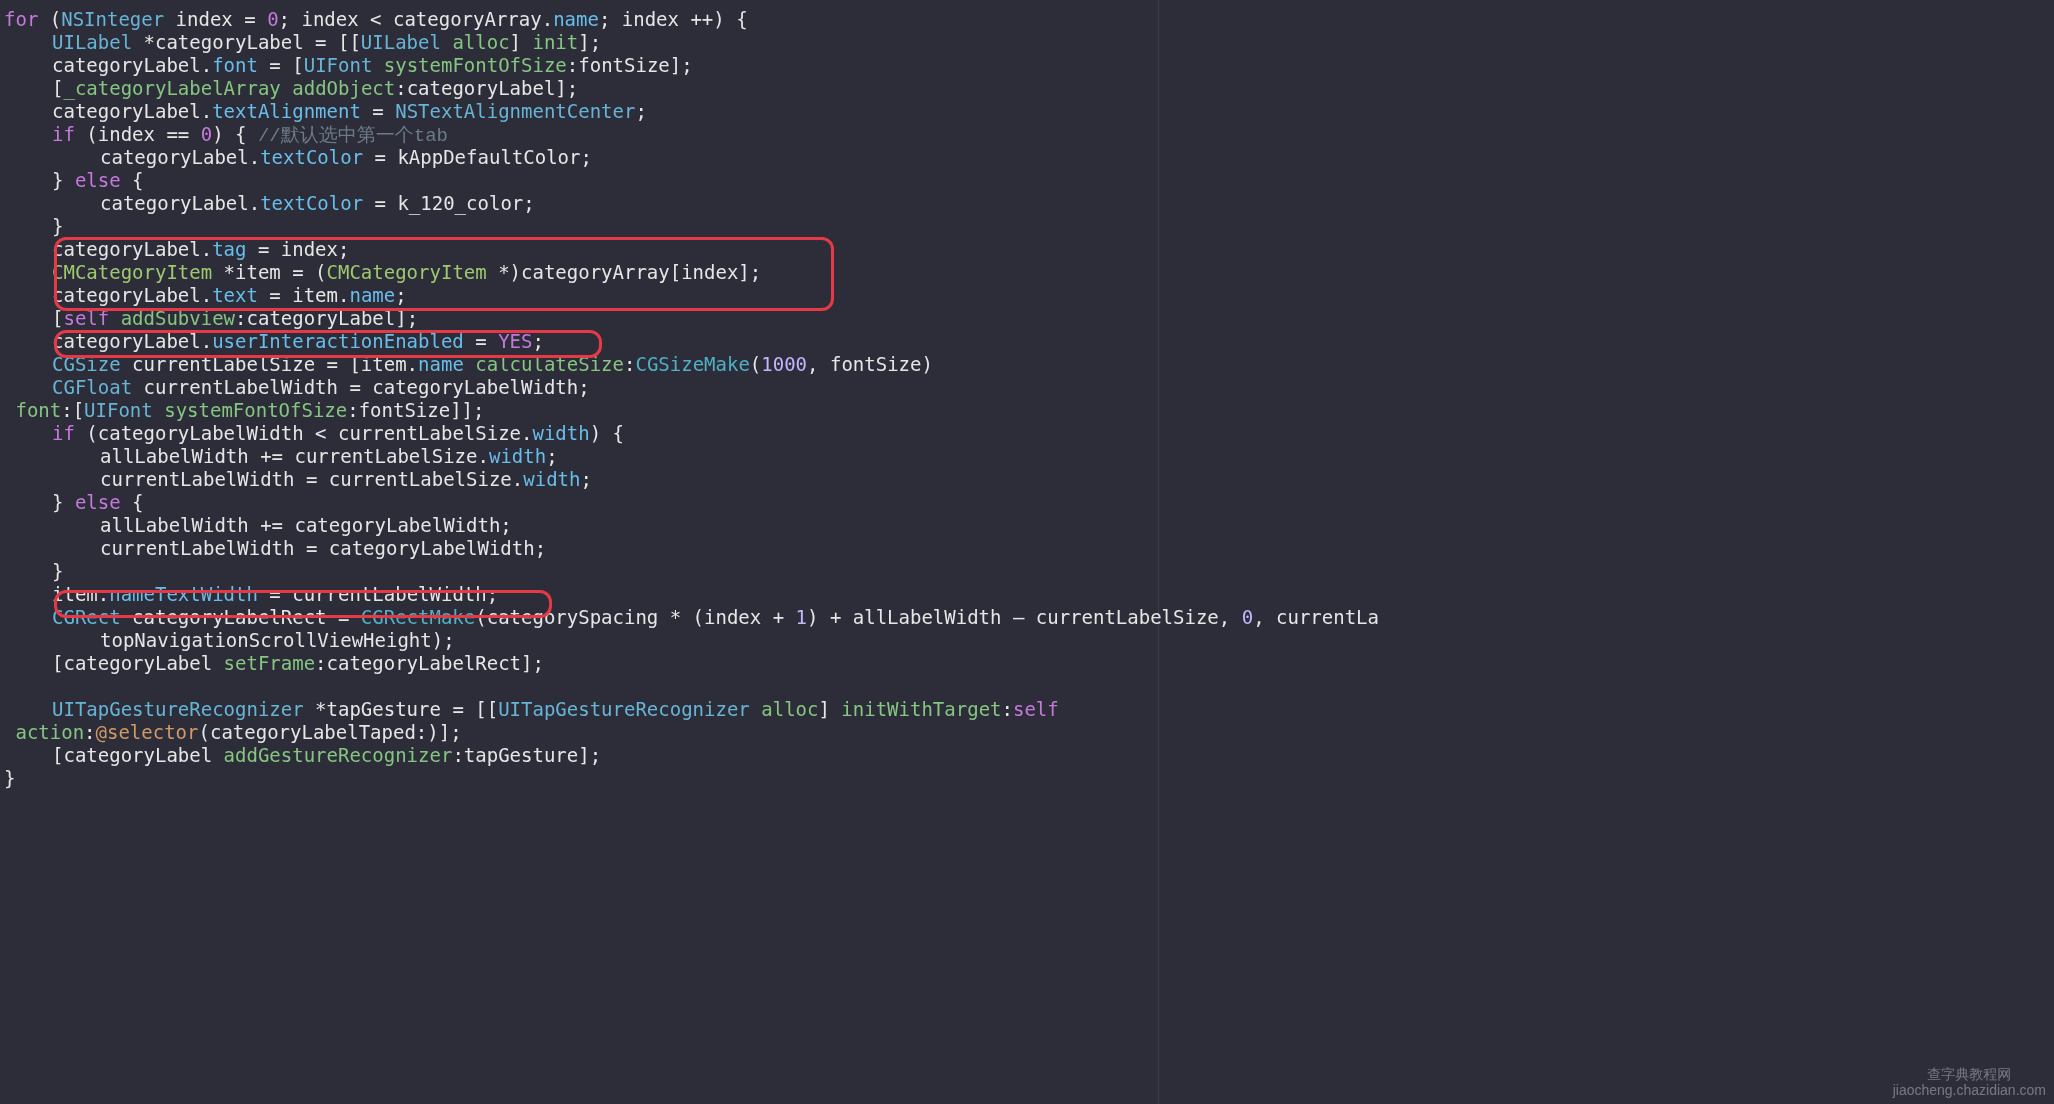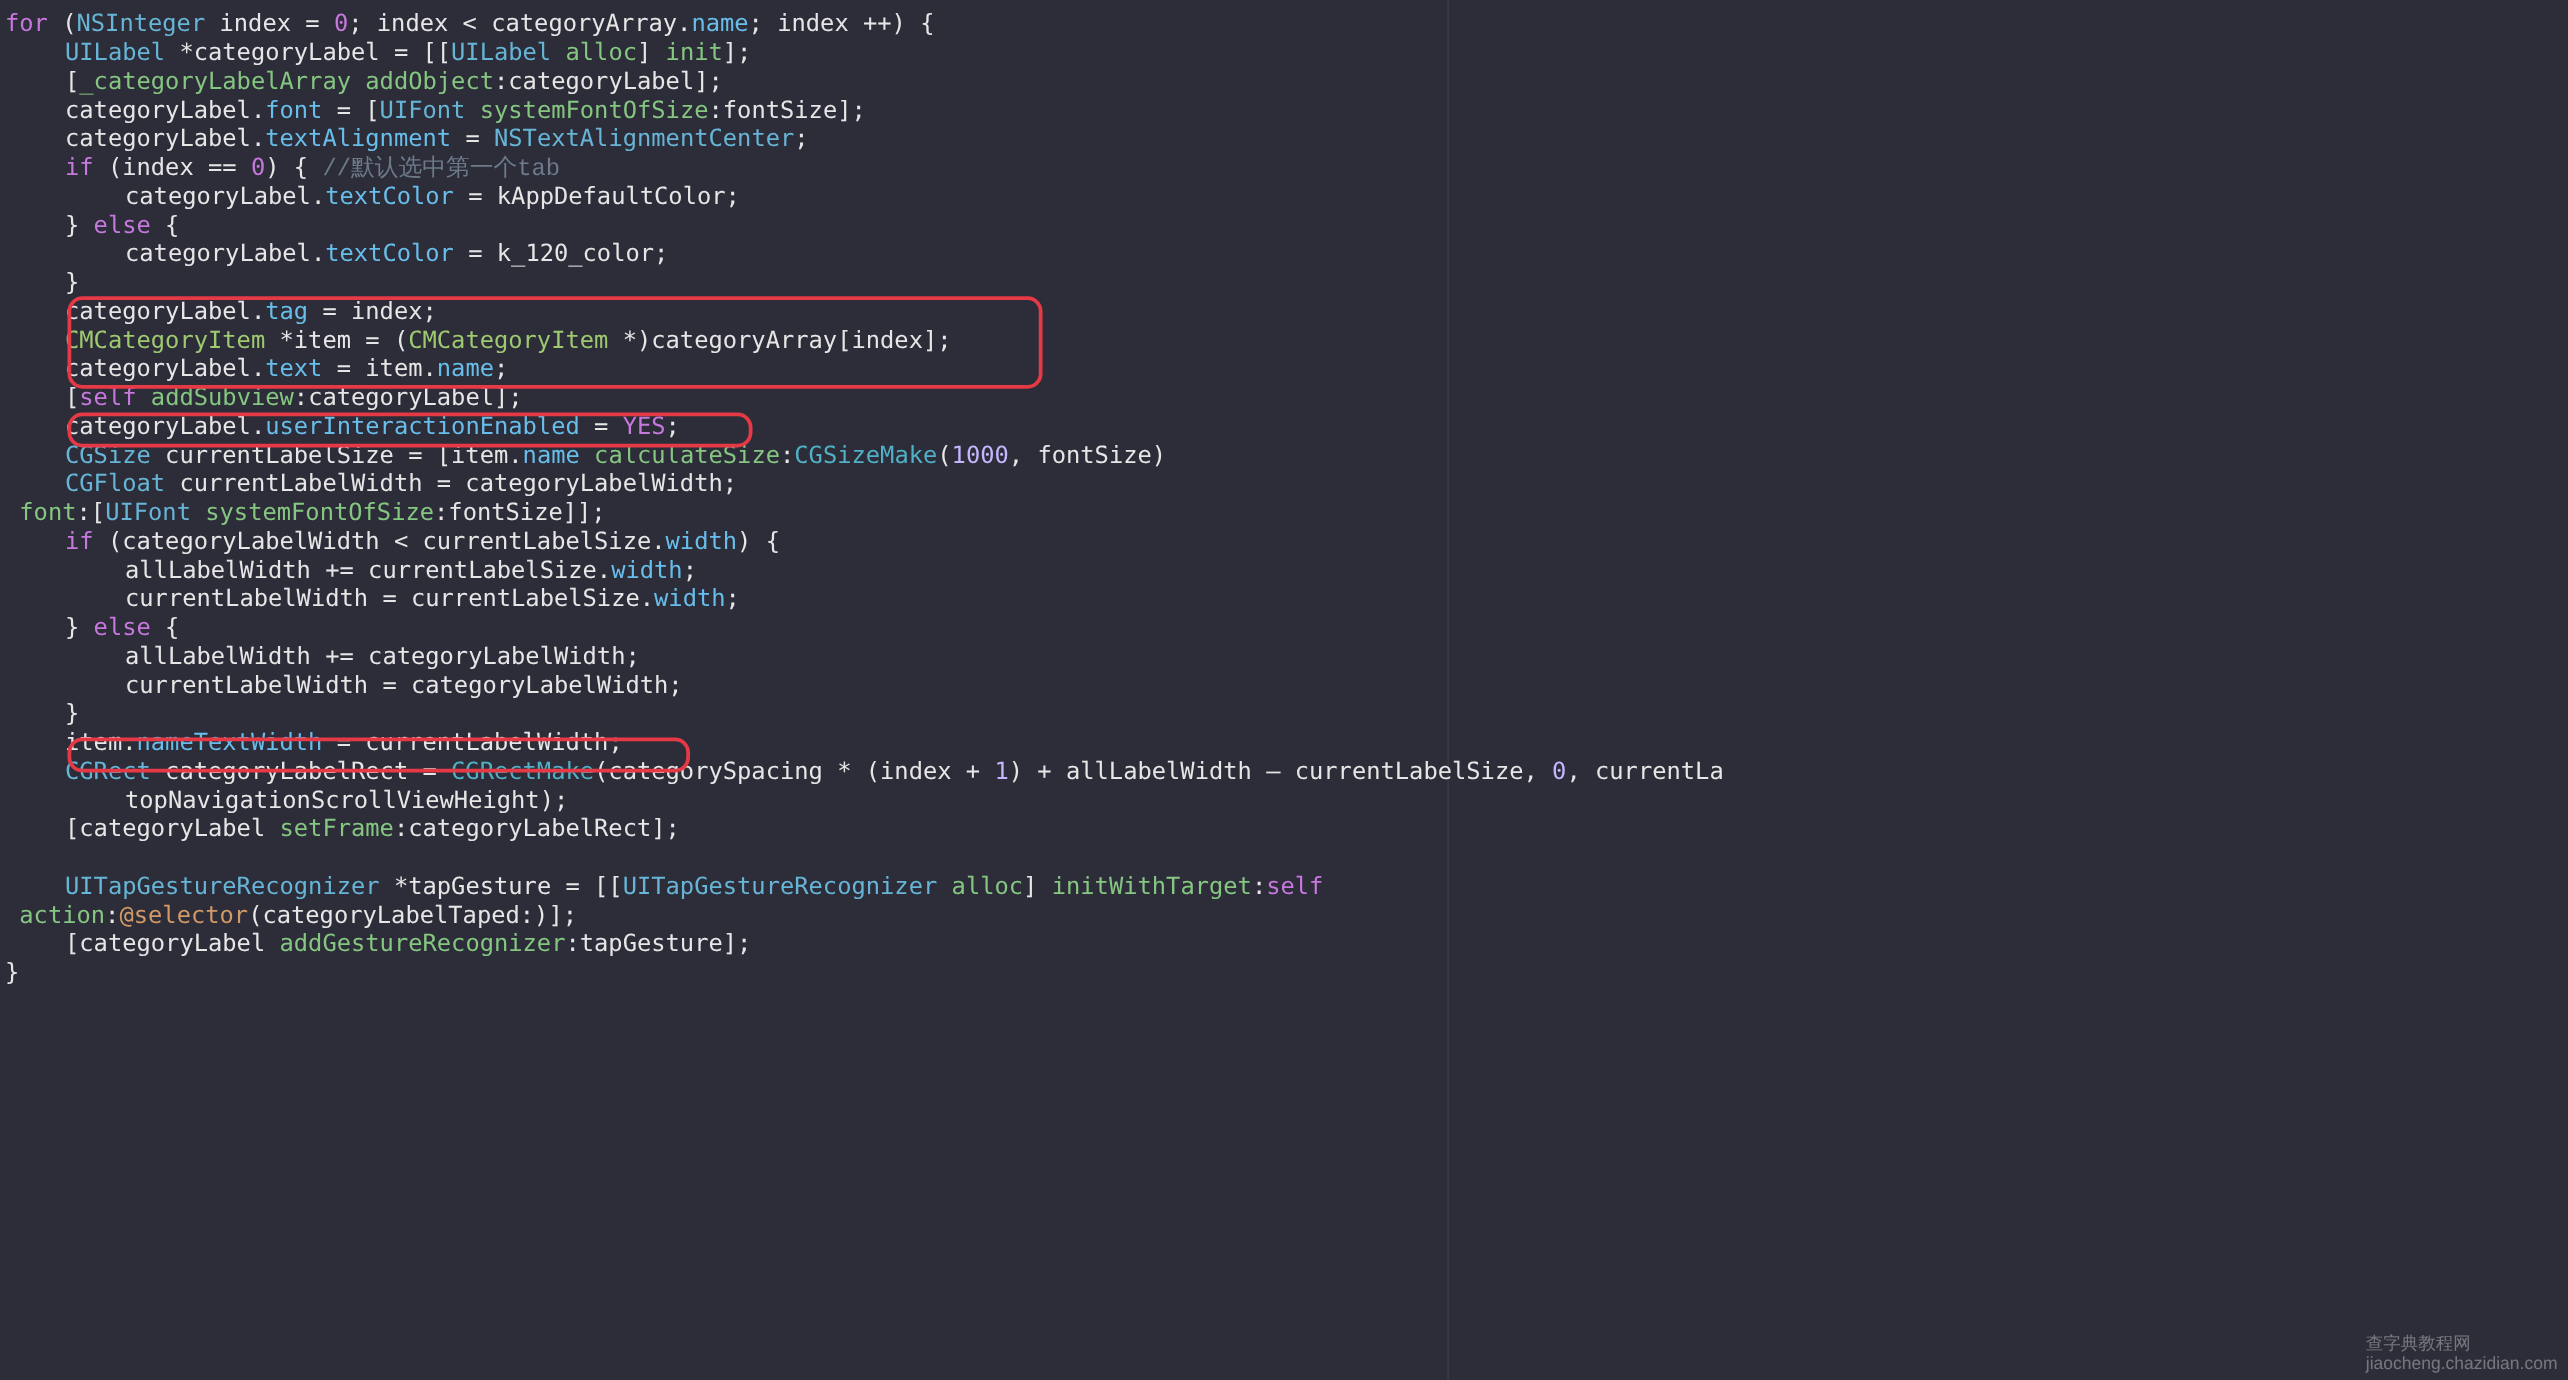--- a/index.html
+++ b/index.html
@@ -54,33 +54,33 @@
     width: 1px;
     height: 100%;
     background: rgba(255,255,255,0.08);
   }
   .watermark {
     position: absolute;
     right: 8px;
     bottom: 6px;
     font-size: 14px;
     color: rgba(255,255,255,0.35);
-    text-align: left;
+    text-align: center;
     line-height: 16px;
     font-family: sans-serif;
   }
 </style>
 </head>
 <body>
 
 <div class="code-area" id="code-container">
     <div class="line"><span class="indent i0"></span><span class="kw">for</span><span class="paren"> (</span><span class="type">NSInteger</span><span class="ident"> index = </span><span class="num">0</span><span class="ident">; index &lt; categoryArray.</span><span class="prop">name</span><span class="ident">; index ++) {</span></div>
     <div class="line"><span class="indent i1"></span><span class="type">UILabel</span><span class="ident"> *categoryLabel = [[</span><span class="type">UILabel</span><span class="ident"> </span><span class="method">alloc</span><span class="ident">] </span><span class="method">init</span><span class="ident">];</span></div>
+    <div class="line"><span class="indent i1"></span><span class="ident">categoryLabel.</span><span class="prop">font</span><span class="ident"> = [</span><span class="type">UIFont</span><span class="ident"> </span><span class="method">systemFontOfSize</span><span class="ident">:fontSize];</span></div>
     <div class="line"><span class="indent i1"></span><span class="ident">[</span><span class="method">_categoryLabelArray</span><span class="ident"> </span><span class="method">addObject</span><span class="ident">:categoryLabel];</span></div>
-    <div class="line"><span class="indent i1"></span><span class="ident">categoryLabel.</span><span class="prop">font</span><span class="ident"> = [</span><span class="type">UIFont</span><span class="ident"> </span><span class="method">systemFontOfSize</span><span class="ident">:fontSize];</span></div>
     <div class="line"><span class="indent i1"></span><span class="ident">categoryLabel.</span><span class="prop">textAlignment</span><span class="ident"> = </span><span class="type">NSTextAlignmentCenter</span><span class="ident">;</span></div>
     <div class="line"><span class="indent i1"></span><span class="kw">if</span><span class="ident"> (index == </span><span class="num">0</span><span class="ident">) { </span><span class="comment">//默认选中第一个tab</span></div>
     <div class="line"><span class="indent i2"></span><span class="ident">categoryLabel.</span><span class="prop">textColor</span><span class="ident"> = kAppDefaultColor;</span></div>
     <div class="line"><span class="indent i1"></span><span class="ident">} </span><span class="kw">else</span><span class="ident"> {</span></div>
     <div class="line"><span class="indent i2"></span><span class="ident">categoryLabel.</span><span class="prop">textColor</span><span class="ident"> = k_120_color;</span></div>
     <div class="line"><span class="indent i1"></span><span class="ident">}</span></div>
     <div class="line"><span class="indent i1"></span><span class="ident">categoryLabel.</span><span class="prop">tag</span><span class="ident"> = index;</span></div>
     <div class="line"><span class="indent i1"></span><span class="typegreen">CMCategoryItem</span><span class="ident"> *item = (</span><span class="typegreen">CMCategoryItem</span><span class="ident"> *)categoryArray[index];</span></div>
     <div class="line"><span class="indent i1"></span><span class="ident">categoryLabel.</span><span class="prop">text</span><span class="ident"> = item.</span><span class="prop">name</span><span class="ident">;</span></div>
     <div class="line"><span class="indent i1"></span><span class="ident">[</span><span class="const">self</span><span class="ident"> </span><span class="method">addSubview</span><span class="ident">:categoryLabel];</span></div>

